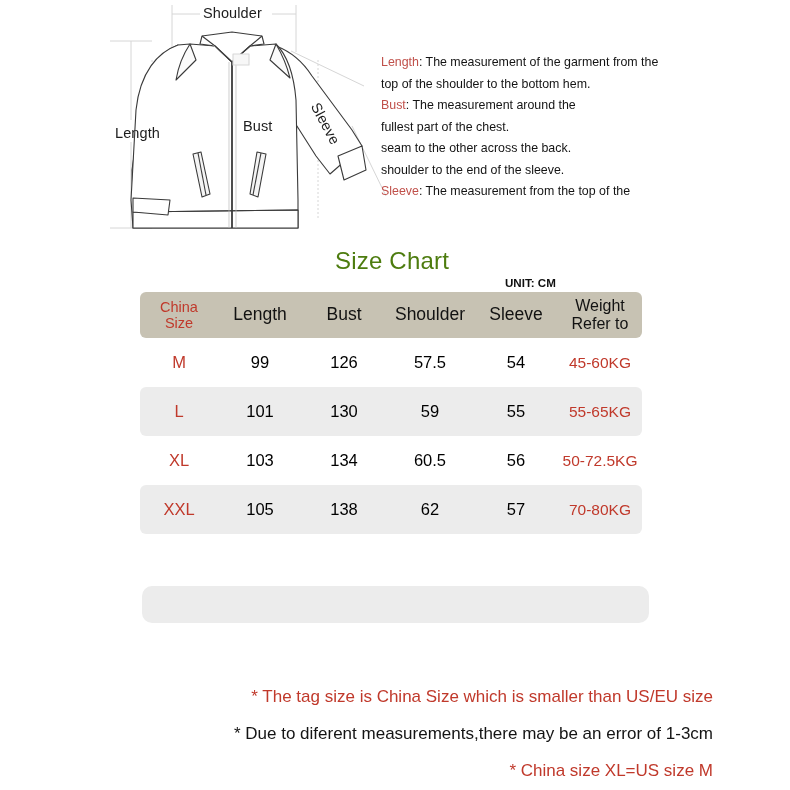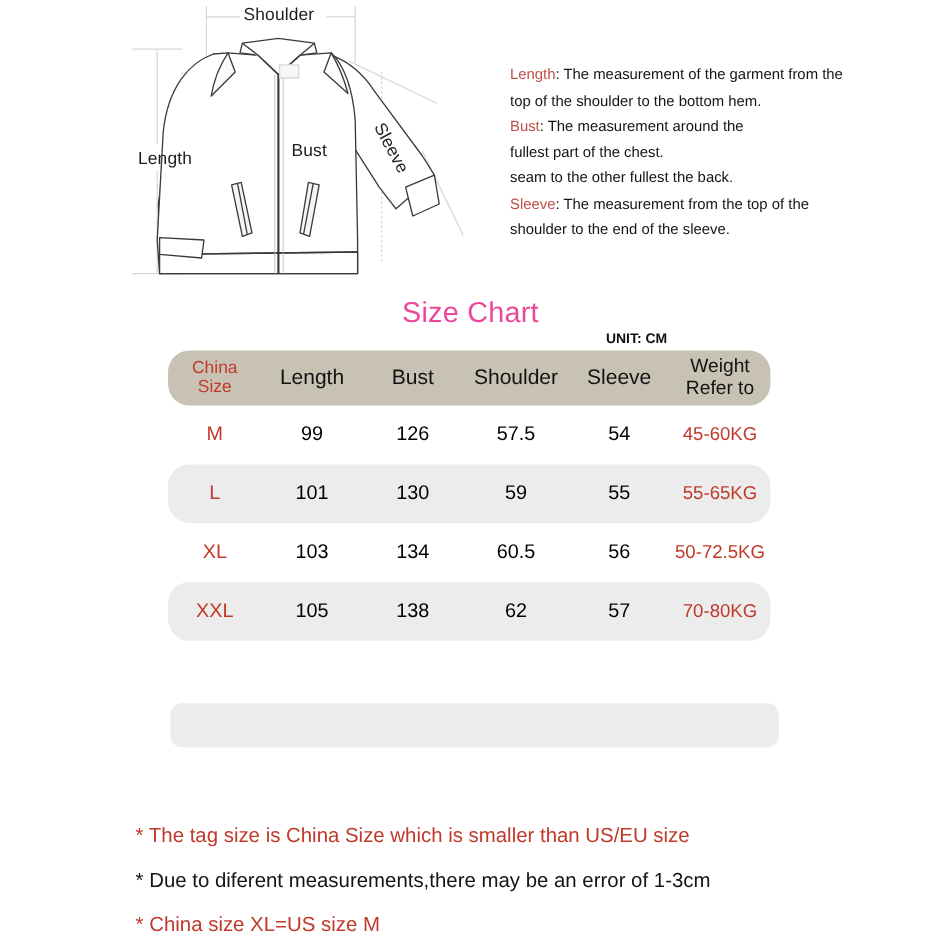--- a/index.html
+++ b/index.html
@@ -50,31 +50,30 @@
     position: absolute;
     left: 381px;
     top: 52px;
     width: 300px;
   }
   .desc-line {
     font-size: 12.4px;
     line-height: 21.5px;
     color: #141414;
     white-space: nowrap;
-    margin-left: 44px;
   }
   .desc-term { color: #c0504a; }
 
   
   #chart-title {
     position: absolute;
     left: 335px;
     top: 247px;
     font-size: 24px;
-    color: #ec4899;
+    color: #4d7c0f;
     letter-spacing: .2px;
   }
   #unit-label {
     position: absolute;
     left: 505px;
     top: 276px;
     font-size: 11.6px;
     font-weight: bold;
     color: #101010;
   }
@@ -82,21 +81,21 @@
   #size-table {
     position: absolute;
     left: 140px;
     top: 292px;
     width: 502px;
   }
   .trow {
     display: flex;
     align-items: center;
     height: 49px;
-    border-radius: 18px;
+    border-radius: 6px;
     box-sizing: border-box;
   }
   .trow.header {
     background: #c7c2b3;
     height: 46px;
   }
   .trow.striped { background: #ececec; }
   .cell {
     text-align: center;
     font-size: 16.5px;
@@ -131,20 +130,21 @@
     background: #ececec;
     border-radius: 10px;
   }
 
   
   #notes {
     position: absolute;
     left: 113px;
     top: 678px;
     width: 600px;
+    text-align: right;
   }
   .note-line {
     font-size: 17px;
     line-height: 37px;
     white-space: nowrap;
     color: #141414;
   }
   .note-line.red { color: #c0392b; }
 </style>
 </head>
@@ -218,23 +218,23 @@
   <span class="diag-label" id="label-length">Length</span>
   <span class="diag-label" id="label-bust">Bust</span>
   <span class="diag-label" id="label-sleeve">Sleeve</span>
 </div>
 
 <div id="desc-block">
     <div class="desc-line"><span class="desc-term">Length</span><span>: The measurement of the garment from the</span></div>
     <div class="desc-line"><span>top of the shoulder to the bottom hem.</span></div>
     <div class="desc-line"><span class="desc-term">Bust</span><span>: The measurement around the</span></div>
     <div class="desc-line"><span>fullest part of the chest.</span></div>
-    <div class="desc-line"><span>seam to the other fullest the back.</span></div>
+    <div class="desc-line"><span>seam to the other across the back.</span></div>
+    <div class="desc-line"><span>shoulder to the end of the sleeve.</span></div>
     <div class="desc-line"><span class="desc-term">Sleeve</span><span>: The measurement from the top of the</span></div>
-    <div class="desc-line"><span>shoulder to the end of the sleeve.</span></div>
   </div>
 
 <div id="chart-title">Size Chart</div>
 <div id="unit-label">UNIT: CM</div>
 
 <div id="size-table">
   <div class="trow header">
     <div class="cell c0">
       <span class="sub">China</span>
       <span class="sub">Size</span>

